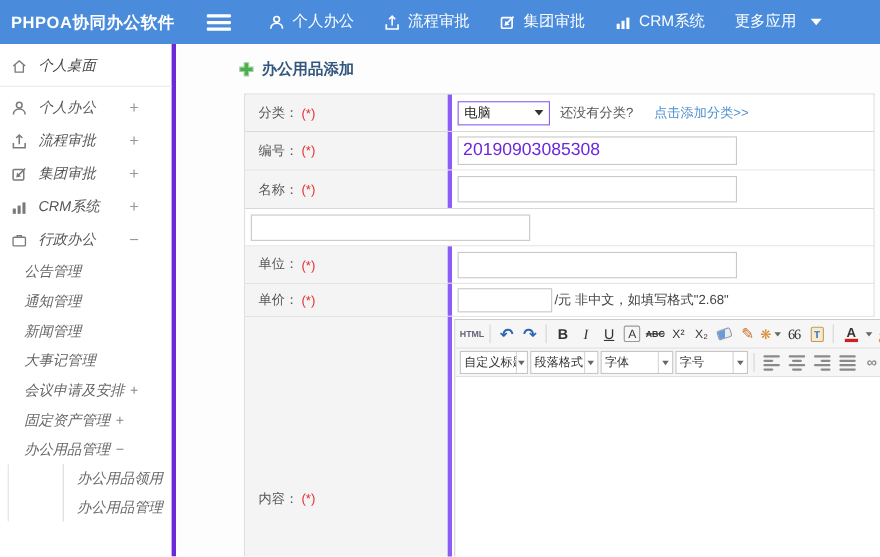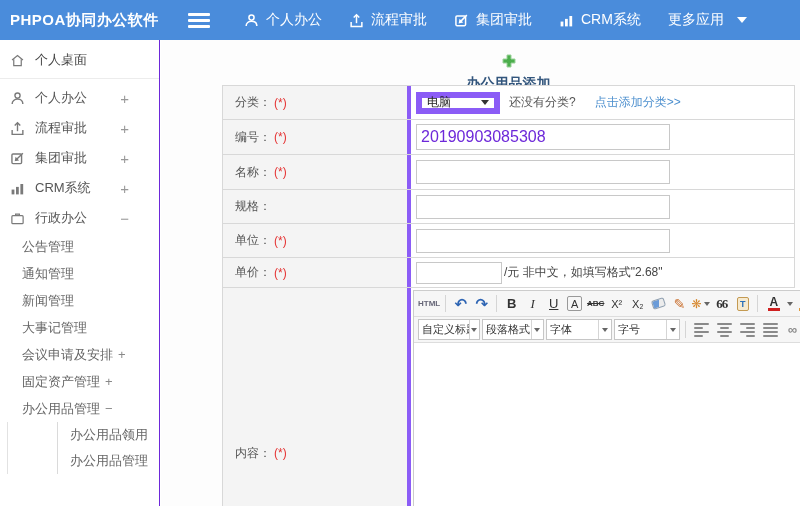--- a/index.html
+++ b/index.html
@@ -12,39 +12,39 @@
     background:#4a8cdb; color:#fff; display:flex; align-items:center; }
   .brand { font-size:15px; font-weight:bold; padding-left:10px; width:188px; letter-spacing:.5px; }
   .hamburger { width:22px; height:15px; display:flex; flex-direction:column; justify-content:space-between; cursor:pointer; margin-right:34px; }
   .hamburger i { display:block; height:3px; background:#fff; border-radius:1px; }
   .nav-item { display:flex; align-items:center; gap:7px; font-size:14px; margin-right:27px; cursor:pointer; white-space:nowrap; }
   .nav-item svg { display:block; }
   .caret { width:0; height:0; border-left:5px solid transparent; border-right:5px solid transparent; border-top:6px solid #fff; margin-left:6px; }
 
   
   .sidebar { position:absolute; top:40px; left:0; bottom:0; width:160px;
-    background:#fff; border-right:1px solid #6d28d9; padding-top:4px; }
+    background:#fff; border-right:4px solid #6d28d9; padding-top:4px;font-style:italic; }
   .side-item { height:30px; display:flex; align-items:center; padding:0 14px 0 10px;
     font-size:13px; color:#555; cursor:pointer; }
   .side-item .lbl { margin-left:10px; flex:1; }
   .side-item .tog { color:#999; font-size:15px; font-weight:400; padding-right:16px; }
   .side-item.first { height:32px; color:#444; }
   .side-divider { border-bottom:1px solid #ececec; margin:2px 0 4px 0; }
   .side-item svg { flex:0 0 15px; }
   .sub-item { height:27px; display:flex; align-items:center; padding-left:22px;
     font-size:13px; color:#666; cursor:pointer; white-space:nowrap; }
   .sub-item .tog { color:#888; margin-left:5px; font-size:13px; }
   .l3-wrap { margin-left:7px; border-left:1px solid #e2e2e2;padding-left:37px; }
   .l3-inner { margin-left:12px; border-left:1px solid #dadada; }
   .l3-item { height:26px; display:flex; align-items:center; padding-left:12px;
     font-size:13px; color:#666; cursor:pointer; white-space:nowrap; }
 
   
   .main { position:absolute; top:40px; left:161px; right:0; bottom:0; background:#fdfdfd; }
-  .page-header { display:flex; align-items:center; gap:7px; padding:14px 0 0 56px;flex-direction:column; }
+  .page-header { display:flex; align-items:center; gap:7px; padding:14px 0 0 56px; }
   .plus-icon { display:block; }
   .page-title { font-size:14px; font-weight:bold; color:#33567d; }
 
   
   .form-table { position:absolute; left:61px; top:45px; width:573px;
     border:1px solid #d8d8d8; background:#fff; }
   .frow { display:flex; border-bottom:1px solid #d8d8d8; }
   .frow:last-child { border-bottom:none; }
   .fcell-label { flex:0 0 188px; background:#f4f4f4; border-right:4px solid #8b5cf6;
     display:flex; align-items:center; padding-left:12px; font-size:12px; color:#555; }
@@ -54,21 +54,21 @@
   .row-content { height:330px; }
   .row-content .fcell-label { align-items:center; }
   .row-content .fcell-value { align-items:stretch; padding:2px; }
 
   .txt-input { height:24px; width:254px; border:1px solid #c8c8c8; font-size:12px; padding:0 4px;
     font-family:"Liberation Sans","DejaVu Sans",sans-serif; color:#6d28d9; }
   .txt-input.big { height:26px; font-size:16px; }
   .txt-input.small { width:86px; height:22px; }
   .suffix-note { font-size:12px; color:#444; margin-left:2px; white-space:nowrap; }
 
-  .fake-select { height:22px; min-width:84px; border:6px solid #8b5cf6; background:#fff;
+  .fake-select { height:22px; min-width:84px; border:1px solid #8b5cf6; background:#fff;
     display:flex; align-items:center; justify-content:space-between; font-size:12px; color:#222;
     padding:0 5px; cursor:pointer; }
   .fake-select .sel-caret { width:0; height:0; border-left:4px solid transparent;
     border-right:4px solid transparent; border-top:5px solid #333; margin-left:14px; }
   .cat-hint { font-size:12px; color:#555; margin-left:9px; }
   .cat-link { font-size:12px; color:#4c8fce; margin-left:19px; cursor:pointer; }
 
   
   .editor { flex:1; border:1px solid #cccccc; display:flex; flex-direction:column; overflow:hidden; background:#fff; }
   .ed-toolbar { background:#f6f6f6; border-bottom:1px solid #ddd; padding:2px 3px; display:flex;
@@ -82,21 +82,21 @@
   .tb-bold { font-weight:bold; }
   .tb-italic { font-style:italic; font-family:"Liberation Serif",serif; }
   .tb-underline { text-decoration:underline; }
   .tb-fontborder { border:1px solid #999; min-width:15px; height:15px; font-size:11px; margin:0 3px; }
   .tb-strike { font-size:8px; font-weight:bold; text-decoration:line-through; }
   .tb-supsub { font-size:11px; }
   .ic-eraser { width:13px; height:9px; transform:rotate(-18deg); border-radius:2px;
     background:linear-gradient(110deg,#6a9bd8 55%,#ececec 55%); border:1px solid #90a0b0; }
   .tb-brush { color:#c96f2e; font-size:14px; }
   .tb-wand { color:#d7882e; font-size:12px; }
-  .tb-quote { font-family:"Liberation Serif",serif; font-weight:bold; font-size:13px; letter-spacing:-1px; }
+  .tb-quote { font-family:"Liberation Serif",serif; font-weight:normal; font-size:13px; letter-spacing:-1px; }
   .ic-paste { width:12px; height:14px; border:1px solid #c49a52; background:#f6ead0; border-radius:2px;
     display:flex; align-items:center; justify-content:center; font-size:9px; font-weight:bold; color:#2a6fb8; }
   .tb-fontcolor { flex-direction:column; line-height:10px; font-size:12px; font-weight:bold; }
   .tb-fontcolor .bar { width:12px; height:3px; background:#cf2020; margin-top:1px; }
   .tb-highlight { font-size:11px; font-style:italic; flex-direction:column; line-height:10px; }
   .tb-highlight .bar { width:13px; height:3px; background:#e09a3c; margin-top:1px; }
   .tb-caret { width:0; height:0; border-left:3px solid transparent; border-right:3px solid transparent;
     border-top:4px solid #666; margin-left:3px; }
 
   .ed-select { height:21px; border:1px solid #c6c6c6; background:#fff; display:inline-flex;
@@ -312,23 +312,20 @@
         <div class="fcell-label">
           <span>名称：</span>
           <span class="req">(*)</span>
         </div>
         <div class="fcell-value">
           <input class="txt-input" value="" style="">
         </div>
       </div>
 
       <div class="frow h34">
-        <div class="fcell-label">
-          <span>规格：</span>
-        </div>
         <div class="fcell-value">
           <input class="txt-input" value="" style="">
         </div>
       </div>
 
       <div class="frow h34">
         <div class="fcell-label">
           <span>单位：</span>
           <span class="req">(*)</span>
         </div>

